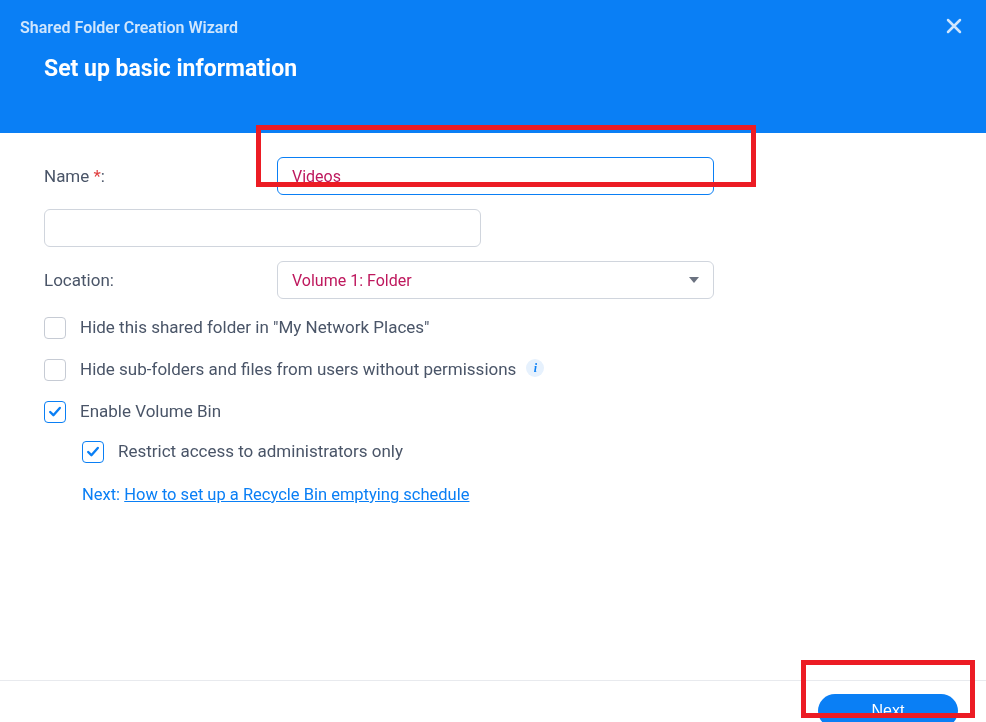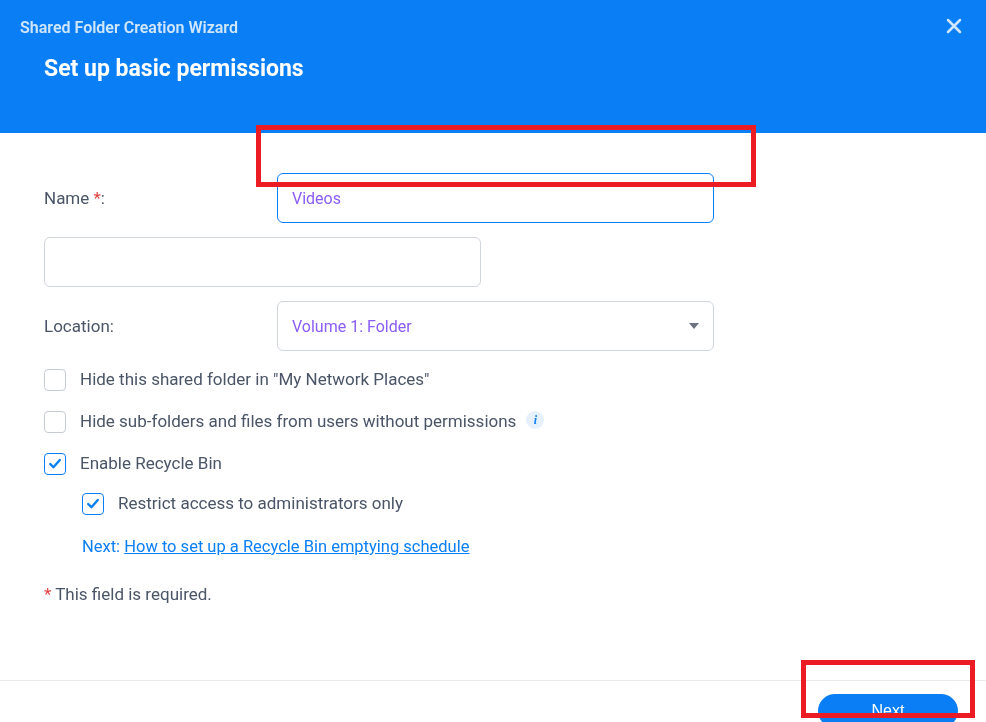--- a/index.html
+++ b/index.html
@@ -47,26 +47,26 @@
     color: #4a5568;
   }
   .req { color: #e04040; }
   .input-col {
     flex: 0 0 auto;
     width: 437px;
     position: relative;
   }
   input[type=text].textfield, .select {
     width: 100%;
-    height: 50px;
+    height: 38px;
     border: 1px solid #d0d5dd;
     border-radius: 6px;
     padding: 0 14px;
     font-size: 16px;
-    color: #8b5cf6;
+    color: #be185d;
     background: #fff;
     font-family: inherit;
   }
   input[type=text].textfield.focused {
     border: 1px solid #0a7ff5;
     outline: none;
   }
   .select {
     display: flex;
     align-items: center;
@@ -161,31 +161,31 @@
     position: absolute;
     border: 5px solid #ec1c24;
     pointer-events: none;
   }
 </style>
 </head>
 <body>
 
 <div class="header">
   <div class="header-title">Shared Folder Creation Wizard</div>
-  <div class="header-subtitle">Set up basic permissions</div>
+  <div class="header-subtitle">Set up basic information</div>
   <div class="close-btn">
     <svg viewBox="0 0 20 20" width="20" height="20">
       <path d="M4 4 L16 16 M16 4 L4 16" stroke="currentColor" stroke-width="2.5" stroke-linecap="round" fill="none"></path>
     </svg>
   </div>
 </div>
 
 <div class="body">
 
-  <div class="row" style="margin-top:20px;">
+  <div class="row" style="margin-top:4px;">
     <div class="label-col">
       <span>Name</span> <span class="req">*</span>:
     </div>
     <div class="input-col">
       <input type="text" class="textfield focused" value="Videos" style="">
     </div>
   </div>
 
   <div class="row">
     <div class="input-col">
@@ -217,40 +217,37 @@
     <span>Hide sub-folders and files from users without permissions</span>
     <span class="info-icon">i</span>
   </div>
 
   <div class="check-row" style="margin-top:20px;">
     <span class="checkbox checked">
       <svg viewBox="0 0 20 20" width="16" height="16">
           <path d="M4 10 L8 14 L16 5" stroke="#0a7ff5" stroke-width="3" fill="none" stroke-linecap="round" stroke-linejoin="round"></path>
         </svg>
     </span>
-    <span>Enable Recycle Bin</span>
+    <span>Enable Volume Bin</span>
   </div>
 
   <div class="check-row indent">
     <span class="checkbox checked">
       <svg viewBox="0 0 20 20" width="16" height="16">
           <path d="M4 10 L8 14 L16 5" stroke="#0a7ff5" stroke-width="3" fill="none" stroke-linecap="round" stroke-linejoin="round"></path>
         </svg>
     </span>
     <span>Restrict access to administrators only</span>
   </div>
 
   <div class="note-row">
     <span class="note-label">Next:</span>
     <a class="note-link">How to set up a Recycle Bin emptying schedule</a>
   </div>
 
-  <div class="required-note">
-    <span class="req">*</span> <span>This field is required.</span>
-  </div>
 
 </div>
 
 <div class="footer">
   <button class="next-btn">Next</button>
 </div>
 
 <div class="highlight-box" style="left:256px; top:125px; width:500px; height:62px;"></div>
 <div class="next-highlight" style="left:801px; top:660px; width:174px; height:58px;"></div>
 

